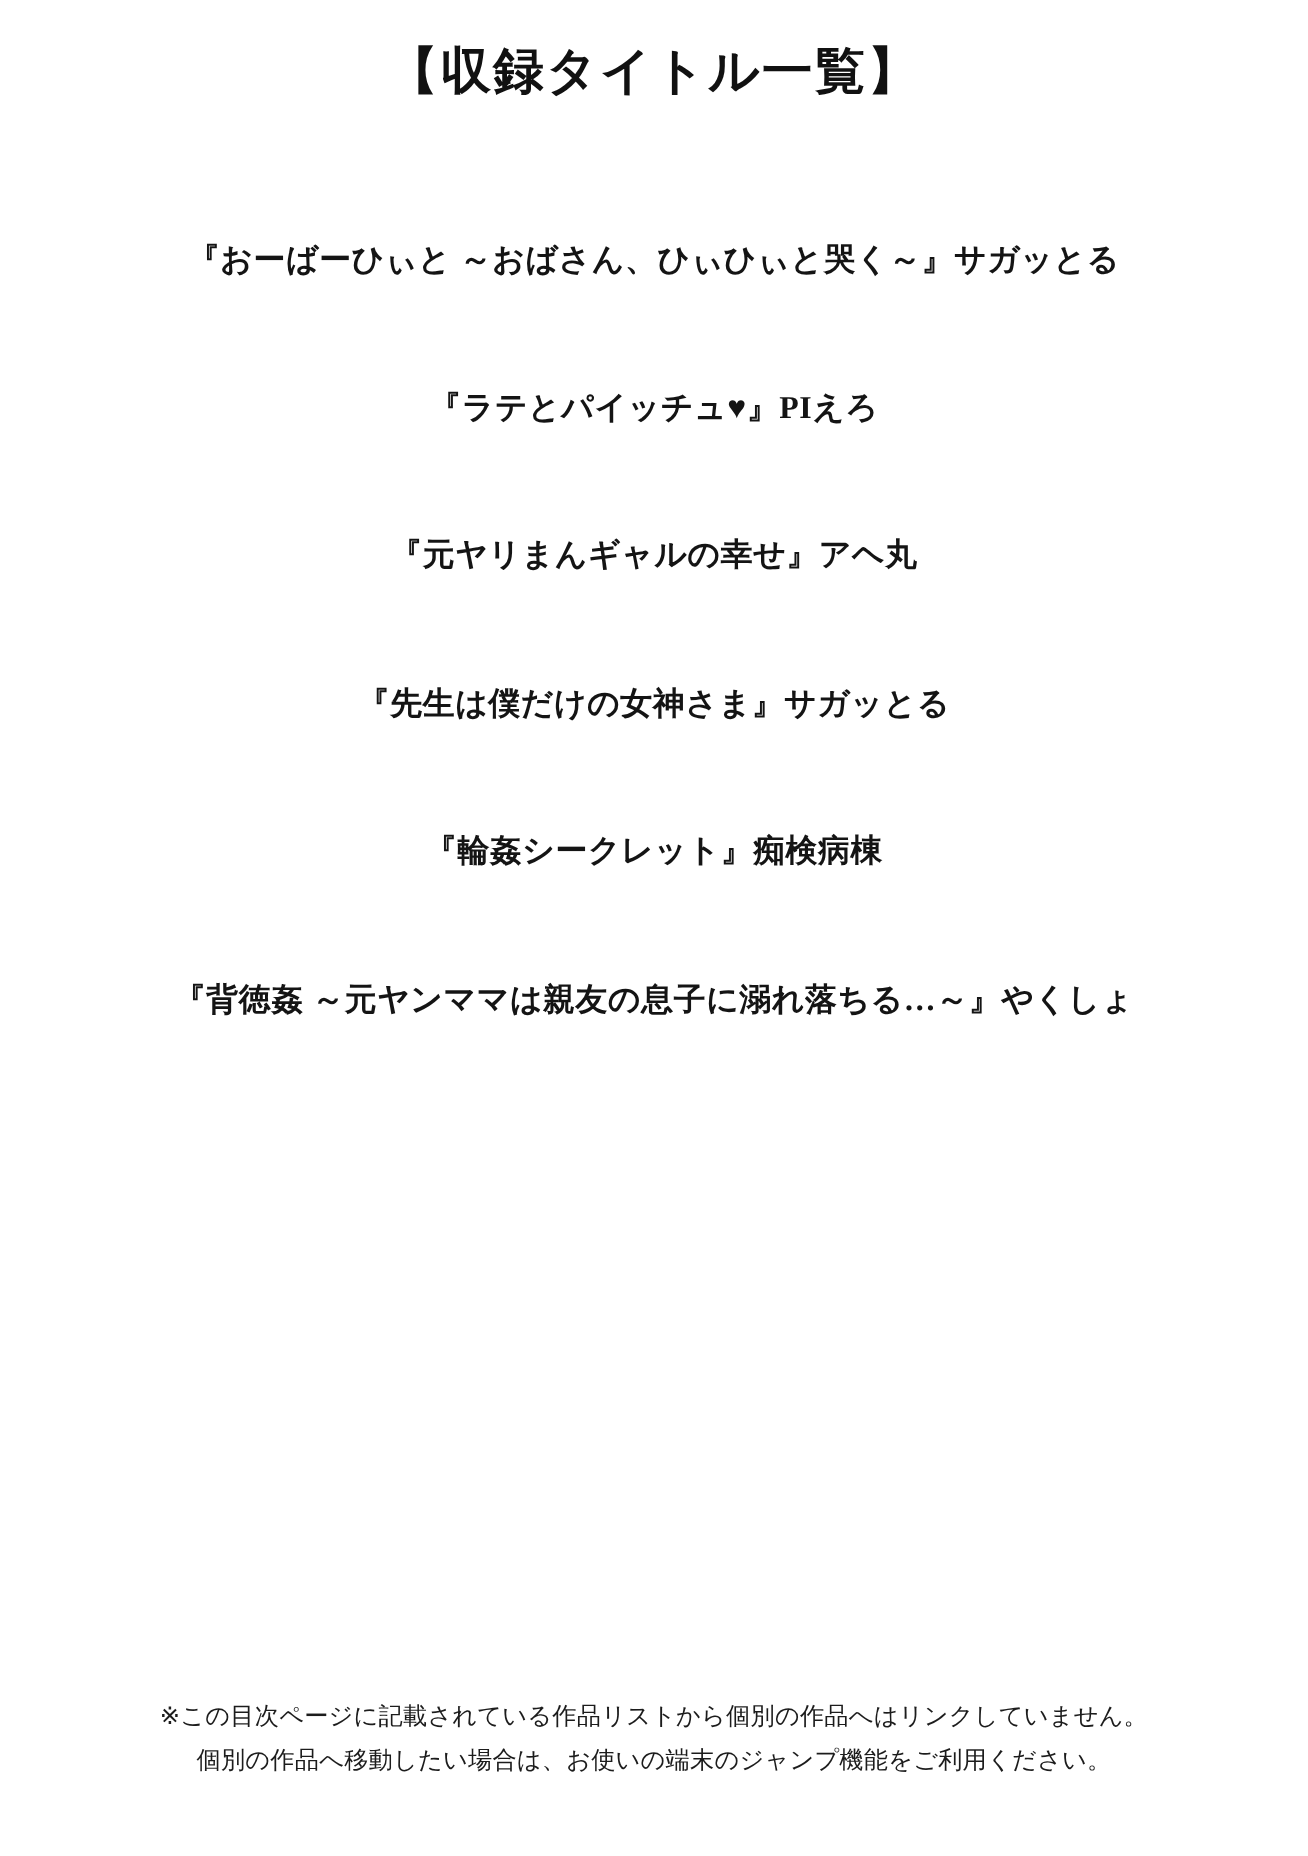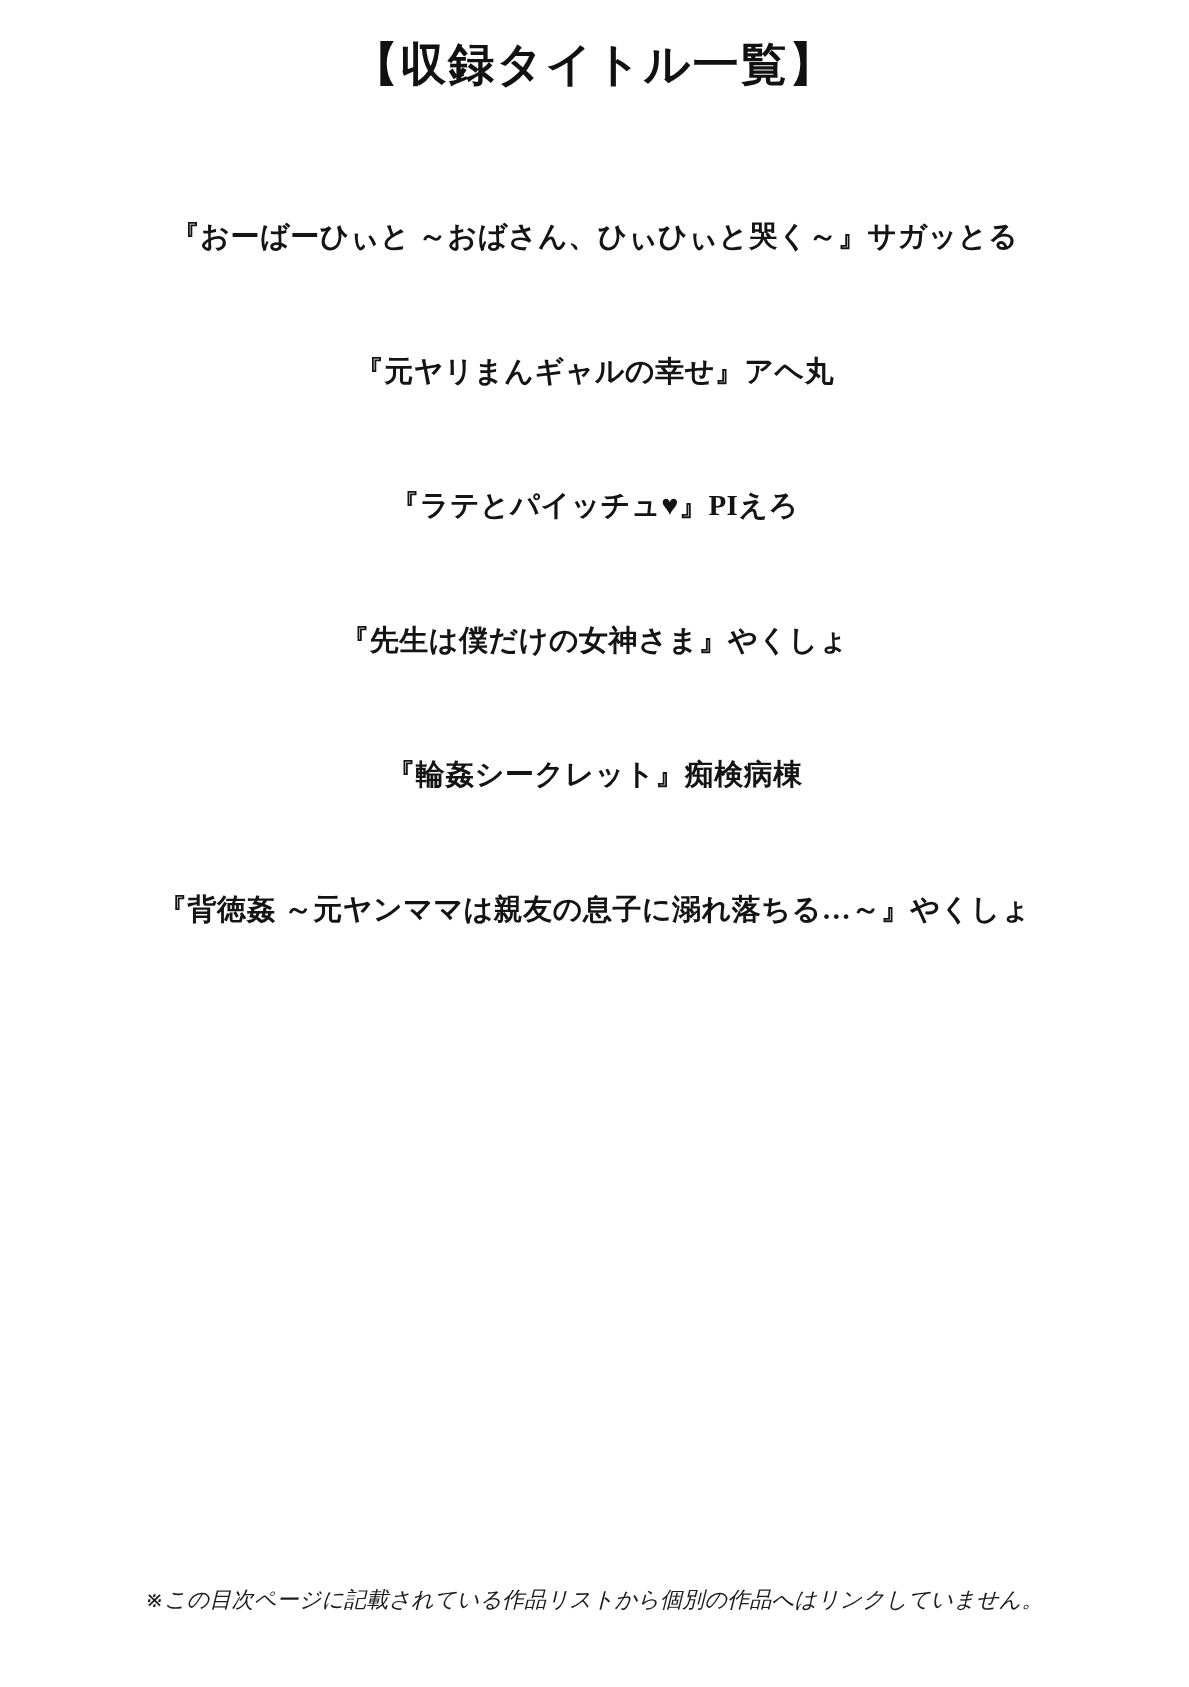--- a/index.html
+++ b/index.html
@@ -56,39 +56,39 @@
     position: absolute;
     left: 0;
     right: 0;
     bottom: 66px;
     text-align: center;
     font-size: 22px;
     line-height: 1.85;
     color: #1c1c1c;
     font-family: "Liberation Sans", "DejaVu Sans", sans-serif;
     letter-spacing: 0.2px;
-    font-style: italic;
   }
   .footer-note .line {
     display: block;
   }
 </style>
 </head>
 <body>
 
 <div class="page">
 
   <div class="page-title">【収録タイトル一覧】</div>
 
   <div class="title-list">
     <div class="title-entry">『おーばーひぃと ～おばさん、ひぃひぃと哭く～』サガッとる</div>
+    <div class="title-entry">『ラテとパイッチュ♥』PIえろ</div>
     <div class="title-entry">『元ヤリまんギャルの幸せ』アヘ丸</div>
-    <div class="title-entry">『ラテとパイッチュ♥』PIえろ</div>
-    <div class="title-entry">『先生は僕だけの女神さま』やくしょ</div>
+    <div class="title-entry">『先生は僕だけの女神さま』サガッとる</div>
     <div class="title-entry">『輪姦シークレット』痴検病棟</div>
     <div class="title-entry">『背徳姦 ～元ヤンママは親友の息子に溺れ落ちる…～』やくしょ</div>
   </div>
 
   <div class="footer-note">
     <span class="line">※この目次ページに記載されている作品リストから個別の作品へはリンクしていません。</span>
+    <span class="line">個別の作品へ移動したい場合は、お使いの端末のジャンプ機能をご利用ください。</span>
   </div>
 
 </div>
 
 </body></html>

